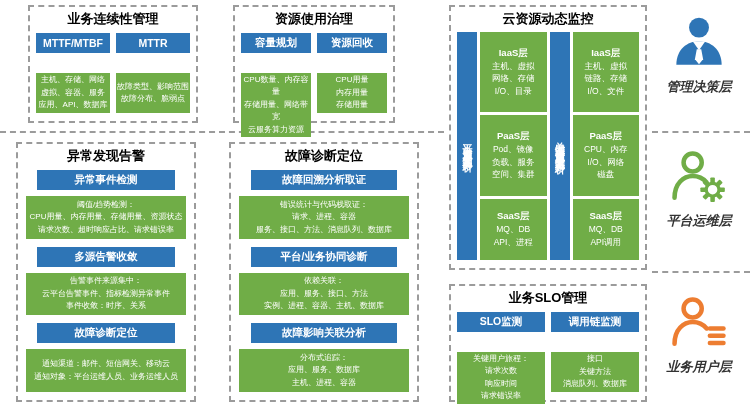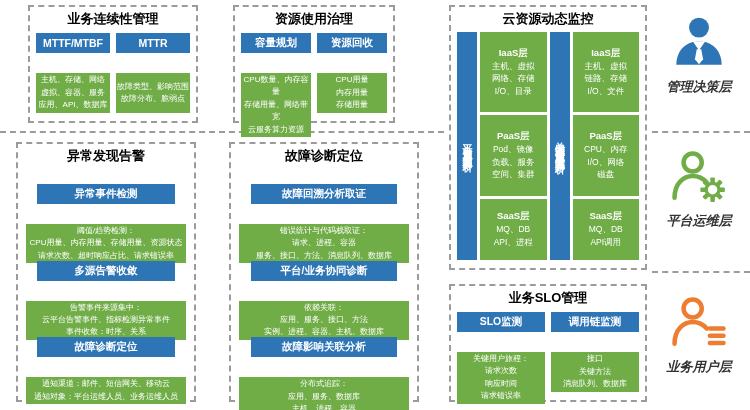--- a/index.html
+++ b/index.html
@@ -36,21 +36,21 @@
   .layer-stack { flex:1; display:flex; flex-direction:column; gap:3px; min-width:0; }
   .layer { background:var(--green); color:#fff; display:flex; flex-direction:column;
            align-items:center; justify-content:center; text-align:center; padding:2px; box-sizing:border-box; }
   .layer-4 { flex:4; } .layer-3 { flex:3; }
   .layer-name { font-weight:bold; font-size:9.5px; }
   .layer-lines { font-size:8.5px; line-height:1.5; white-space:pre-line; }
 
   .v-sections { position:absolute; top:24px; left:8px; right:8px; bottom:8px;
                 display:flex; flex-direction:column; gap:6px; }
   .pair { flex:1; display:flex; flex-direction:column; gap:4px; min-height:0; }
-  .pair .blue-box { flex:0 0 20px; width:86%; margin:16px auto; }
+  .pair .blue-box { flex:0 0 20px; width:86%; margin:2px auto; }
   .pair .green-box { flex:1; }
 
   .role { position:absolute; left:650px; width:98px; text-align:center; }
   #role-0 { top:12px; } #role-1 { top:146px; } #role-2 { top:292px; }
   .role svg { display:block; margin:0 auto; }
   .role-label { margin-top:4px; font-size:13px; font-weight:bold; color:#333;font-style:italic; }
 
   .dash { position:absolute; height:0; border-top:2px dashed #9b9b9b; }
   #dash-left    { left:0;    top:131px; width:444px; }
   #dash-right-1 { left:652px; top:131px; width:98px; }

